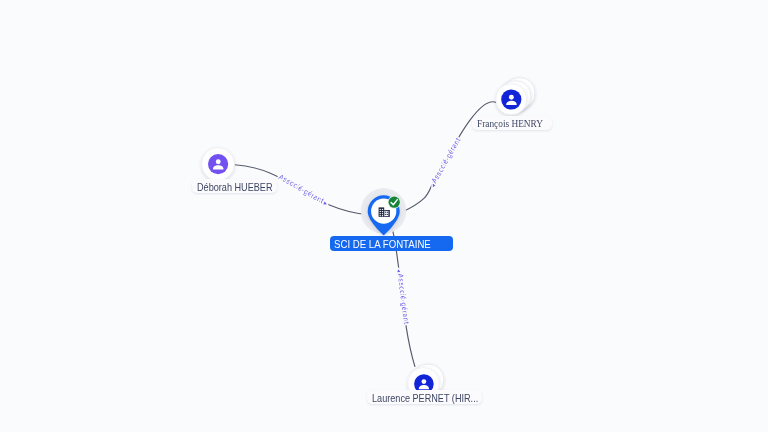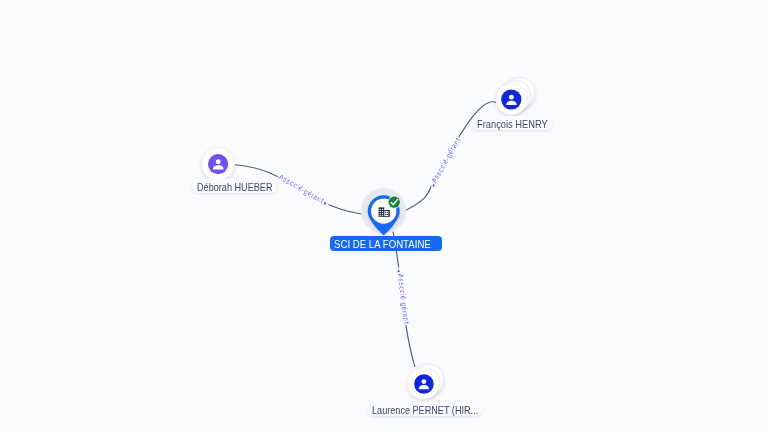--- a/index.html
+++ b/index.html
@@ -127,22 +127,22 @@
       <g fill="#ffffff">
         <circle cx="423.9" cy="381.6" r="2.4"></circle>
         <path d="M 418.8 389.2 C 418.8 386.4 421.1 385.1 423.9 385.1 C 426.7 385.1 429.0 386.4 429.0 389.2 Z"></path>
       </g>
     </g>
   </svg>
 
   <div class="nlabel" style="left:175.5px;top:179.4px;width:85.6px;margin-left:16px;">
     <span style="transform: scaleX(0.860552);">Déborah HUEBER</span>
   </div>
-  <div class="nlabel" style="left:472px;top:116.2px;width:79.8px;">
+  <div class="nlabel" style="left:472px;top:116.2px;width:79.8px;font-family:Liberation Serif, serif;">
     <span style="transform: scaleX(0.879845);">François HENRY</span>
   </div>
-  <div class="nlabel" style="left:366.7px;top:402px;width:115px;text-align:right;">
+  <div class="nlabel" style="left:366.7px;top:390px;width:115px;text-align:right;">
     <span style="transform: scaleX(0.860246);">Laurence PERNET (HIR...</span>
   </div>
-  <div class="clabel" style="left:330.1px;top:236.2px;width:112px;">
+  <div class="clabel" style="left:330.1px;top:236.2px;width:123px;">
     <span style="transform: scaleX(0.861881);">SCI DE LA FONTAINE</span>
   </div>
 </div>
 
 </body></html>

